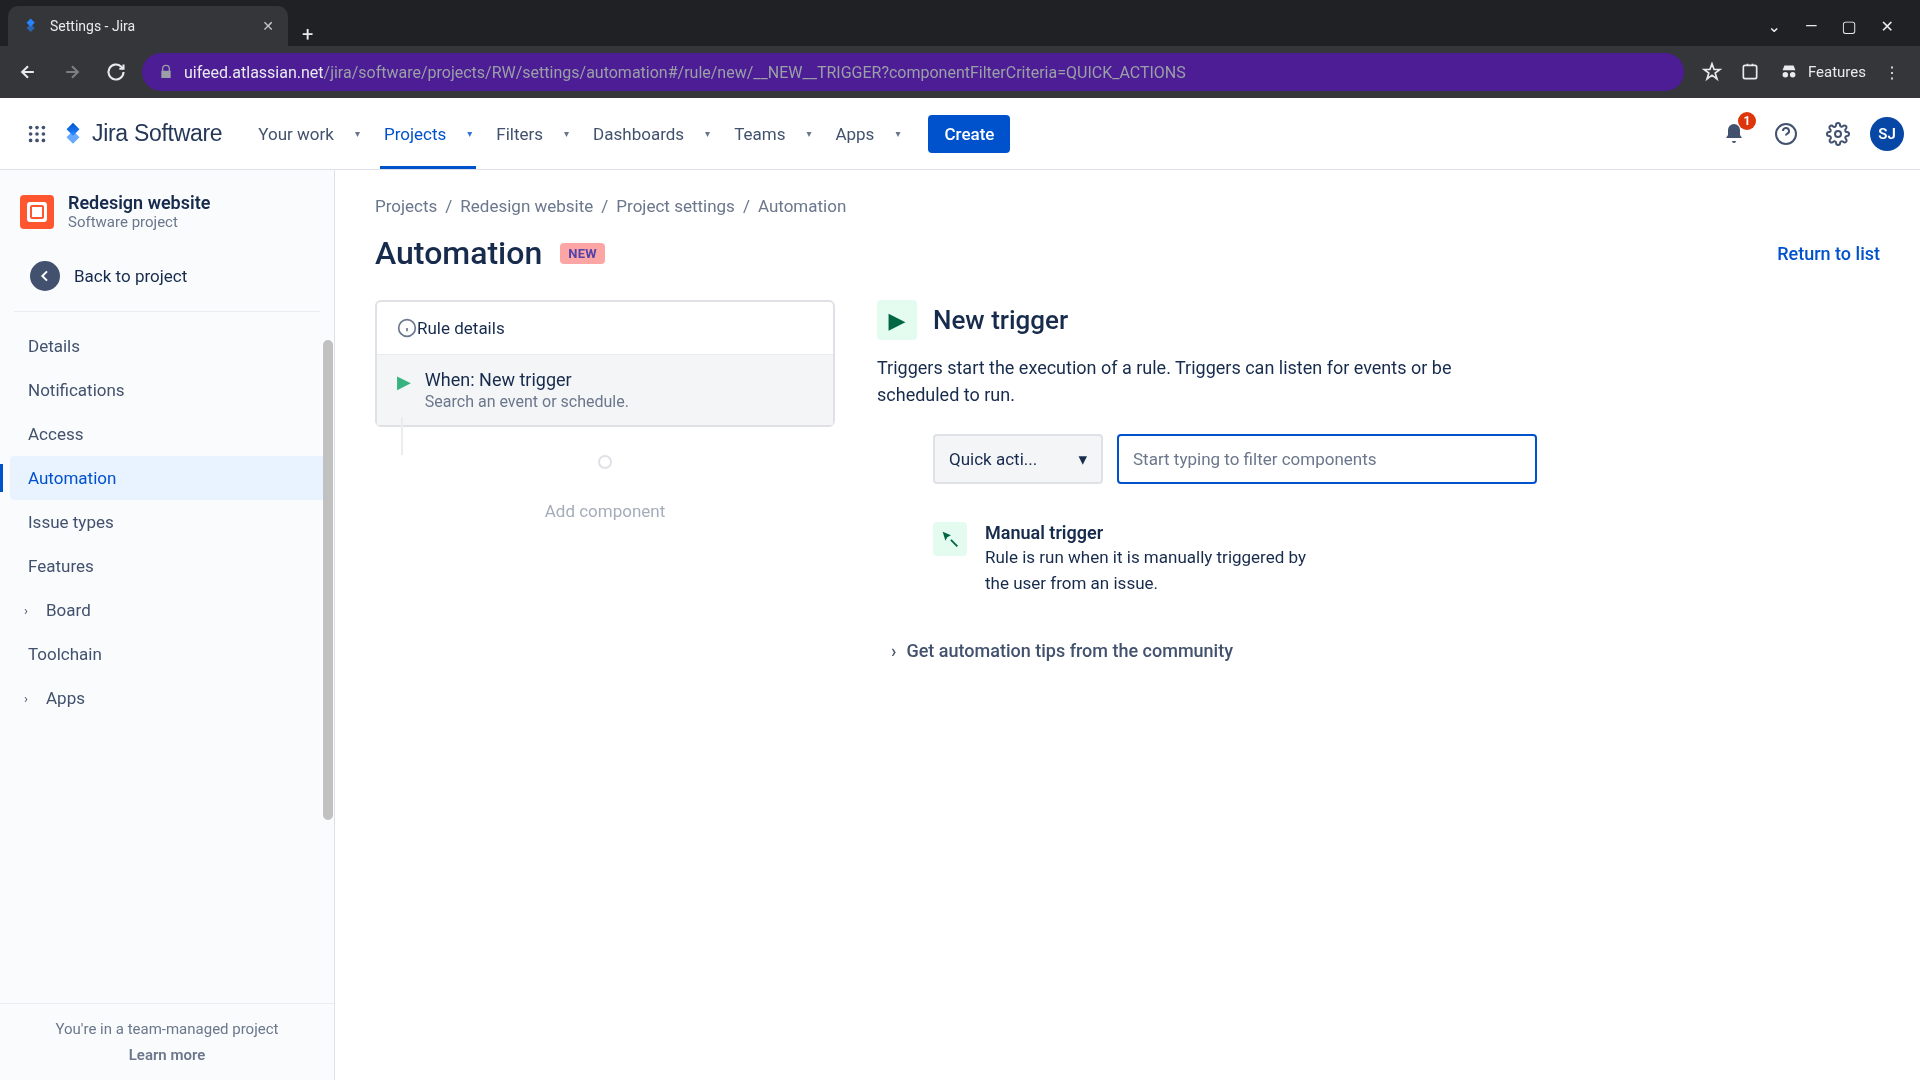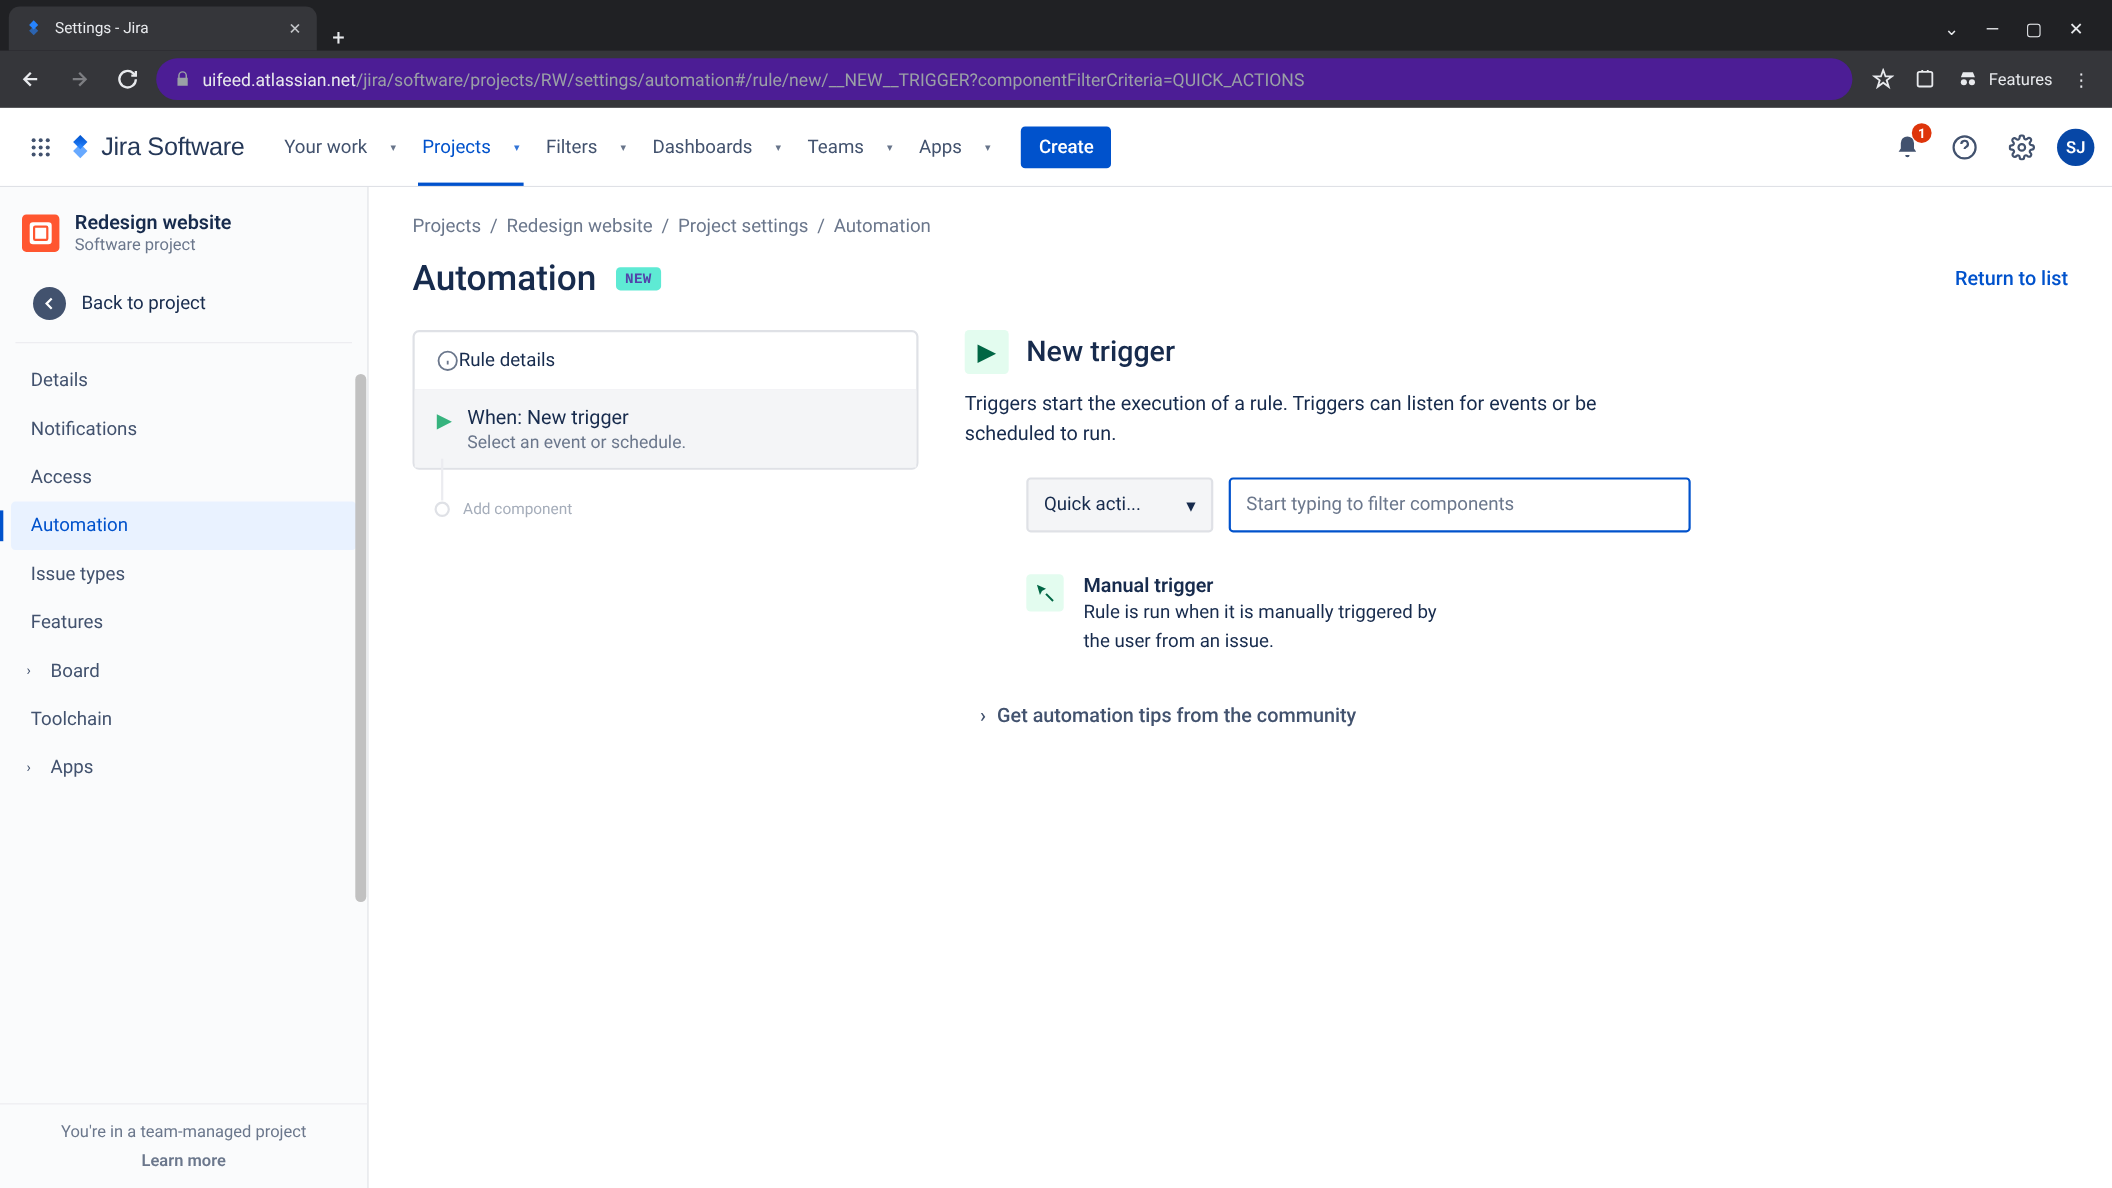--- a/index.html
+++ b/index.html
@@ -67,34 +67,34 @@
 .side-item .expand { font-size: 13px; width: 14px; margin-left: -4px; color: #42526e; }
 .sidebar-footer { margin-top: auto; padding: 16px; text-align: center; font-size: 15px; color: #6b778c; border-top: 1px solid #ebecf0; }
 .sidebar-footer a { color: #6b778c; font-weight: 600; display: block; margin-top: 8px; text-decoration: none; cursor: pointer; }
 
 .main { flex: 1; padding: 26px 40px; overflow: auto; position: relative; }
 .breadcrumbs { display: flex; gap: 8px; font-size: 17px; color: #6b778c; }
 .breadcrumbs span { cursor: pointer; }
 .crumb-sep { color: #6b778c; }
 .page-header { display: flex; align-items: center; margin-top: 18px; gap: 18px; }
 .page-title { font-size: 32px; font-weight: 500; color: #172b4d; }
-.new-badge { background: #5eead4; color: #5243aa; font-size: 13px; font-weight: 700; padding: 3px 8px; border-radius: 4px; letter-spacing: .3px; font-family: Liberation Mono, monospace; }
+.new-badge { background: #fca5a5; color: #5243aa; font-size: 13px; font-weight: 700; padding: 3px 8px; border-radius: 4px; letter-spacing: .3px; }
 .return-link { margin-left: auto; color: #0052cc; font-size: 18px; font-weight: 500; cursor: pointer; }
 
 .content-row { display: flex; gap: 24px; margin-top: 28px; }
 .rule-col { width: 460px; }
 .rule-card { border: 2px solid #dfe1e6; border-radius: 6px; background: #fff; }
 .rule-details-row { display: flex; align-items: center; padding: 16px 20px; border-bottom: 1px solid #ebecf0; cursor: pointer; }
 .rule-details-row .icn { color: #6b778c; }
 .rule-details-row .lbl { font-size: 17px; color: #172b4d; }
 .trigger-row { padding: 14px 20px; background: #f4f5f7; display: flex; gap: 14px; cursor: pointer; }
 .play-small { color: #36b37e; font-size: 18px; margin-top: 2px; }
 .trigger-title { font-size: 18px; color: #172b4d; }
 .trigger-sub { font-size: 16px; color: #6b778c; margin-top: 2px; }
-.add-component { display: flex; align-items: center; gap: 12px; padding: 28px 20px; color: #a5adba; font-size: 14px; cursor: pointer; position: relative; }
+.add-component { display: flex; align-items: center; gap: 32px; padding: 28px 20px; color: #a5adba; font-size: 17px; cursor: pointer; position: relative; flex-direction: column; }
 .add-circle { width: 14px; height: 14px; border: 2px solid #dfe1e6; border-radius: 50%; position: relative; z-index: 1; background: #fff; }
 .add-component::before { content: ""; position: absolute; left: 26px; top: -10px; width: 2px; height: 38px; background: #ebecf0; }
 
 .detail-col { flex: 1; padding-left: 18px; position: relative; }
 .detail-header { display: flex; align-items: center; gap: 16px; }
 .play-box { width: 40px; height: 40px; background: #e3fcef; border-radius: 4px; display: flex; align-items: center; justify-content: center; color: #006644; font-size: 22px; }
 .detail-title { font-size: 26px; font-weight: 500; color: #172b4d; }
 .detail-desc { font-size: 18px; color: #172b4d; line-height: 1.5; margin-top: 14px; max-width: 640px; }
 .filter-row { display: flex; gap: 14px; margin-top: 26px; margin-left: 56px; }
 .dropdown { border: 2px solid #dfe1e6; border-radius: 4px; height: 50px; width: 170px; display: flex; align-items: center; justify-content: space-between; padding: 0 14px; font-size: 17px; color: #172b4d; cursor: pointer; background: #f4f5f7; }
@@ -345,21 +345,21 @@
                       <circle cx="12" cy="12" r="10"></circle>
                       <path d="M12 8h0m0 4v4"></path>
                     </svg>
                 </span>
                 <span class="lbl">Rule details</span>
               </div>
               <div class="trigger-row">
                 <span class="play-small">▶</span>
                 <div>
                   <div class="trigger-title">When: New trigger</div>
-                  <div class="trigger-sub">Select an event or schedule.</div>
+                  <div class="trigger-sub">Search an event or schedule.</div>
                 </div>
               </div>
             </div>
             <div class="add-component">
               <span class="add-circle"></span>
               <span>Add component</span>
             </div>
           </div>
 
           <div class="detail-col">

